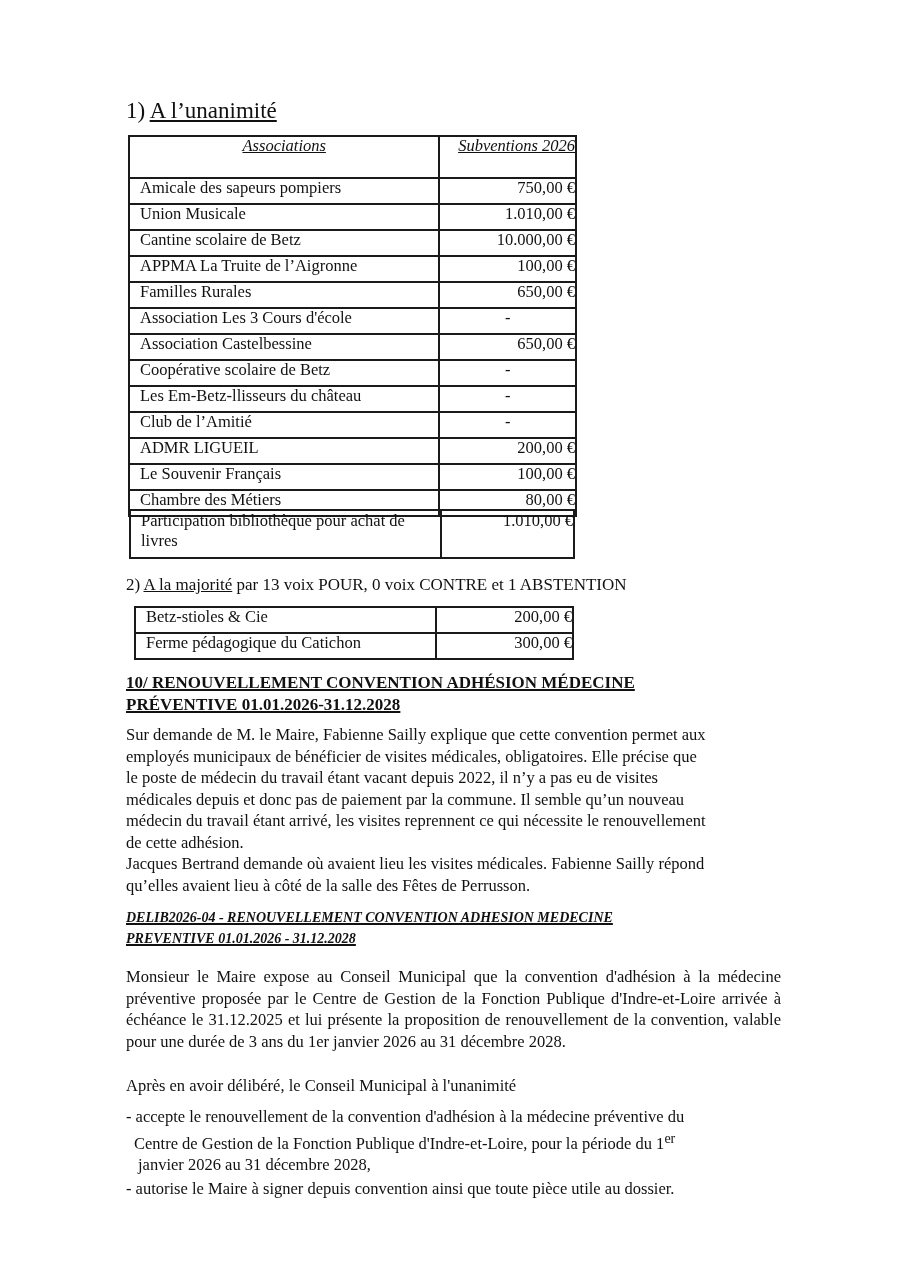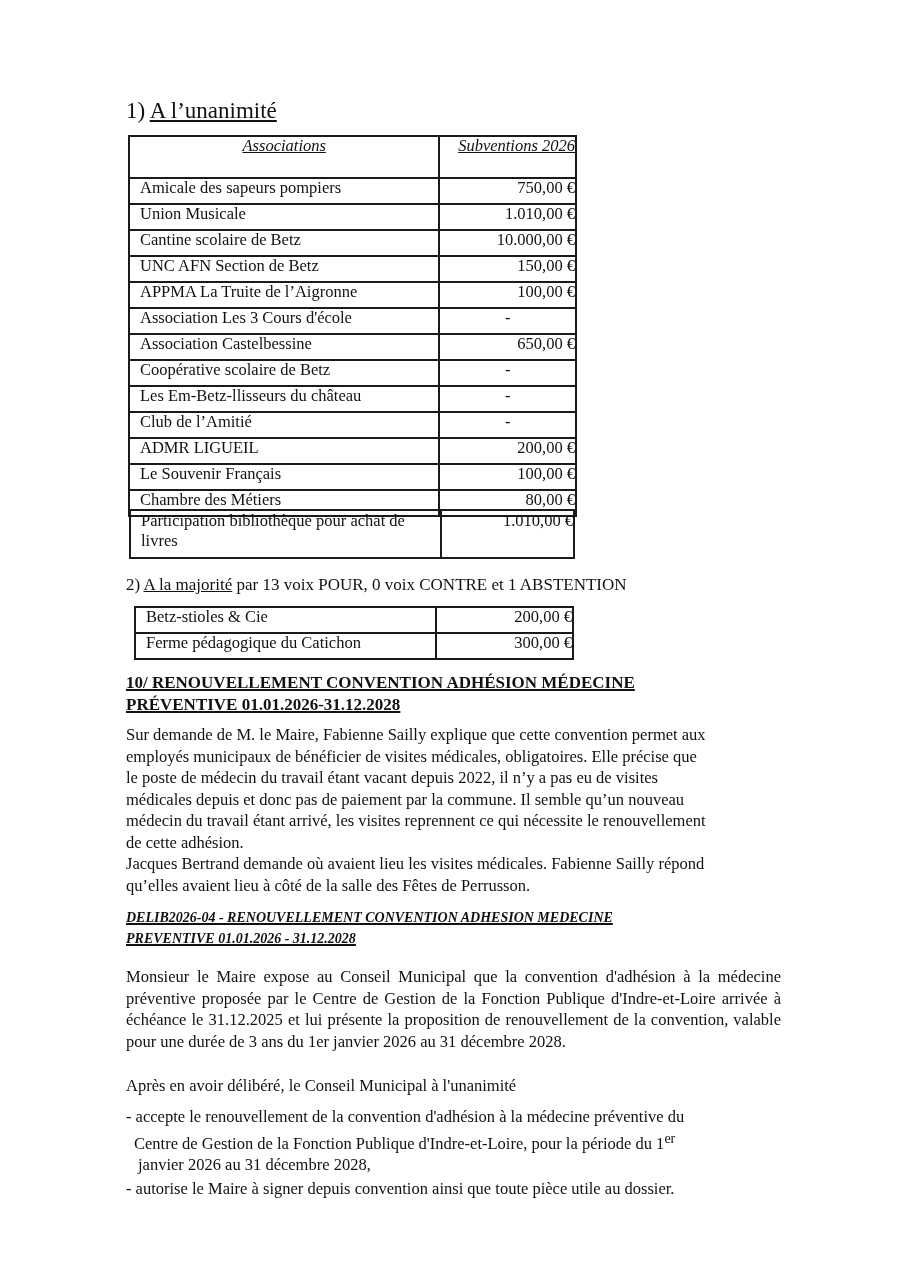--- a/index.html
+++ b/index.html
@@ -77,26 +77,26 @@
         </tr>
     <tr>
           <td>Union Musicale</td>
           <td class="amt">1.010,00 €</td>
         </tr>
     <tr>
           <td>Cantine scolaire de Betz</td>
           <td class="amt">10.000,00 €</td>
         </tr>
     <tr>
-          <td>UNC AFN Section de Betz</td>
-          <td class="amt">150,00 €</td>
+          <td>APPMA La Truite de l’Aigronne</td>
+          <td class="amt">100,00 €</td>
         </tr>
     <tr>
-          <td>APPMA La Truite de l’Aigronne</td>
-          <td class="amt">100,00 €</td>
+          <td>Familles Rurales</td>
+          <td class="amt">650,00 €</td>
         </tr>
     <tr>
           <td>Association Les 3 Cours d'école</td>
           <td class="dash">-</td>
         </tr>
     <tr>
           <td>Association Castelbessine</td>
           <td class="amt">650,00 €</td>
         </tr>
     <tr>

